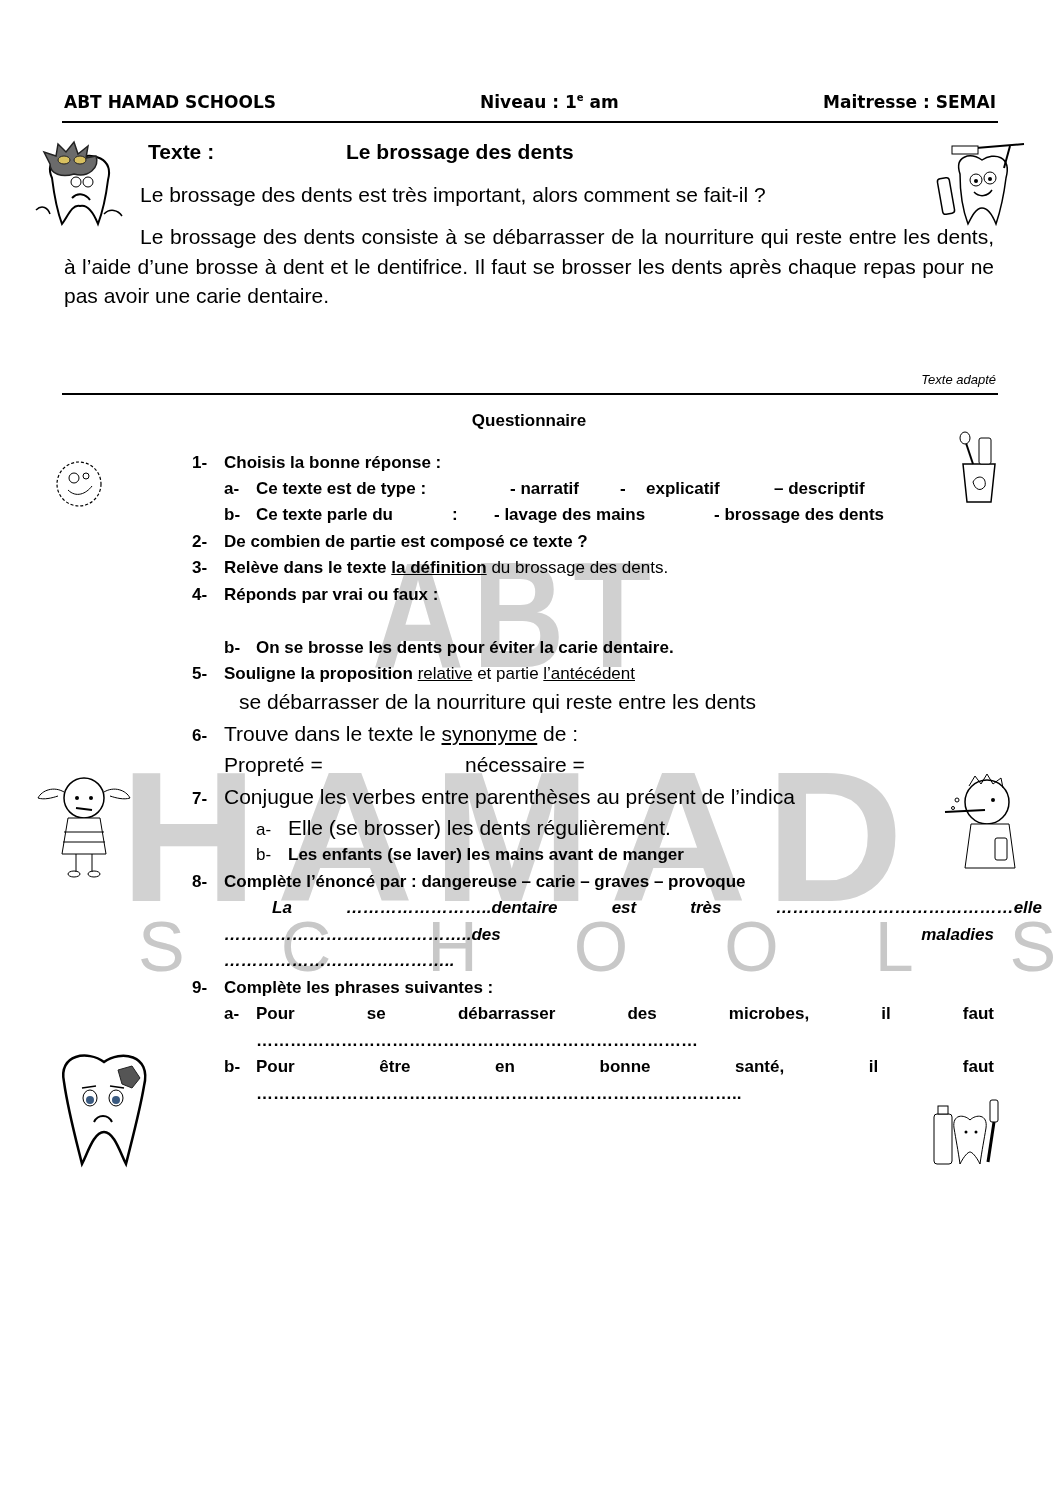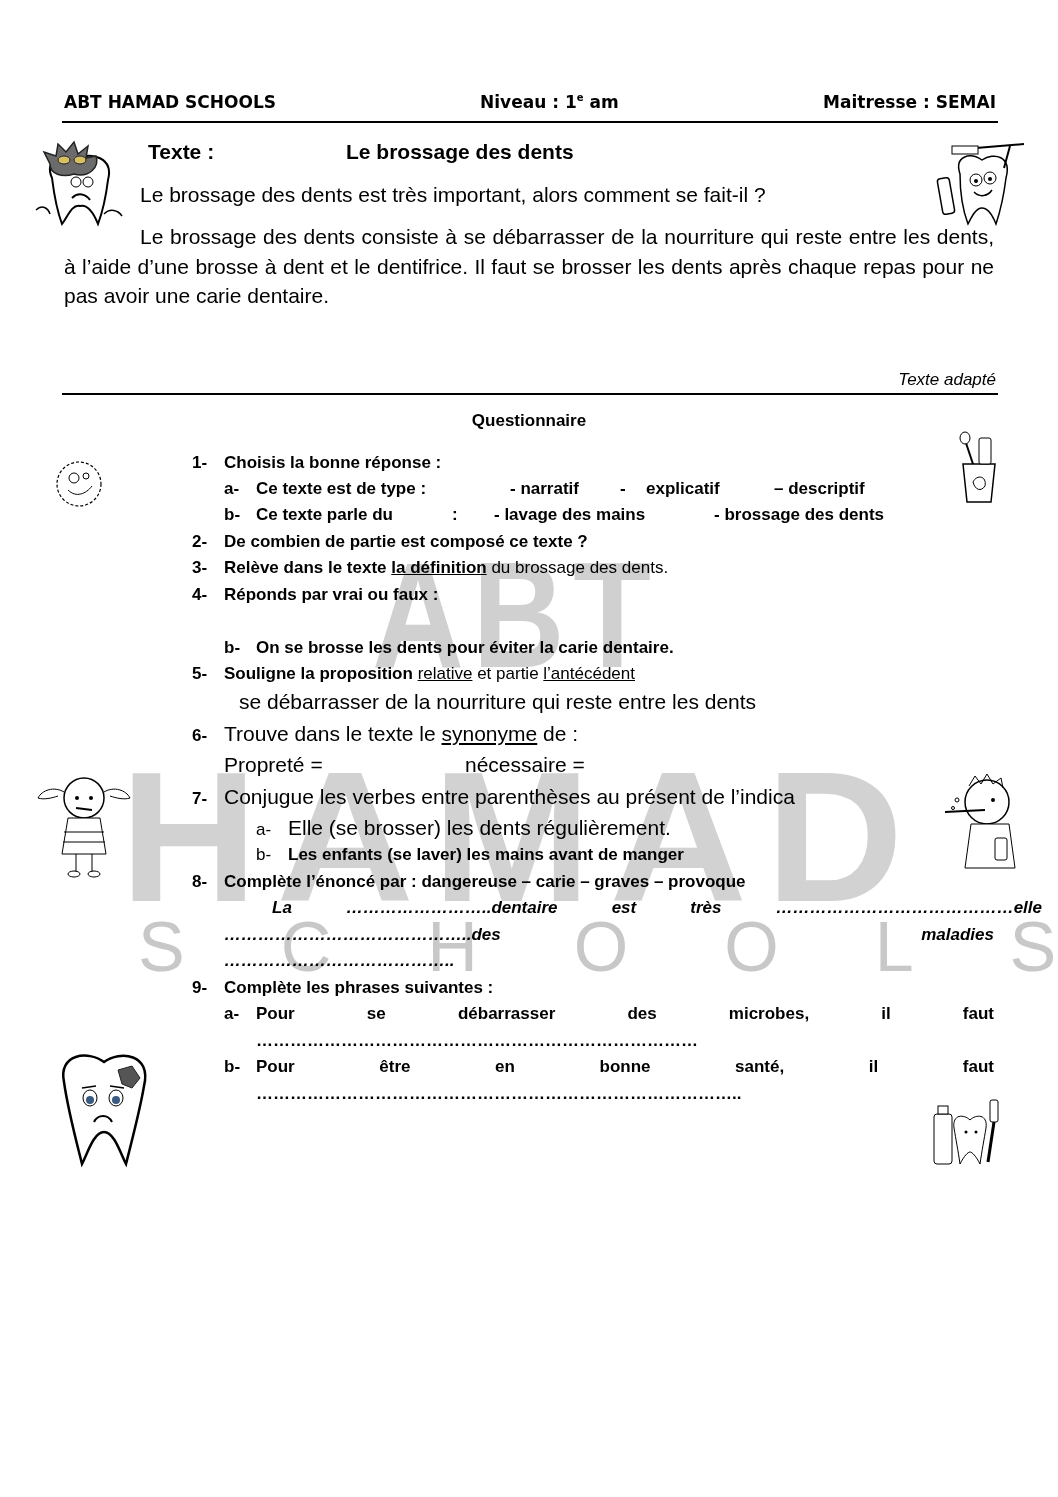--- a/index.html
+++ b/index.html
@@ -140,21 +140,21 @@
     <circle cx="48" cy="34" r="1.5" fill="#000"></circle>
     <rect x="62" y="2" width="8" height="22" rx="2" fill="#fff" stroke="#000"></rect>
     <line x1="66" y1="24" x2="60" y2="64" stroke="#000" stroke-width="3"></line>
   </svg>
 
   <div class="t-title" style="left:148px;">Texte :</div>
   <div class="t-title" style="left:346px;">Le brossage des dents</div>
 
   <div class="para" style="left:140px; top:180px; width:760px;">Le brossage des dents est très important, alors comment se fait-il ?</div>
   <div class="para justify" style="left:64px; top:222px; width:930px; text-indent:76px;">Le brossage des dents consiste à se débarrasser de la nourriture qui reste entre les dents, à l’aide d’une brosse à dent et le dentifrice. Il faut se brosser les dents après chaque repas pour ne pas avoir une carie dentaire.</div>
-  <div class="para it" style="right:62px; top:365px; font-size:17px;">Texte adapté</div>
+  <div class="para it" style="right:62px; top:365px; font-size:13px;">Texte adapté</div>
 
   <div class="hr" style="left:62px; top:393px; width:936px;"></div>
 
   <div class="q-title">Questionnaire</div>
 
   <div class="q" style="left:192px; top:453px;">
     <span class="num">1-</span><span>Choisis la bonne réponse :</span>
   </div>
   <div class="q" style="left:224px; top:479px;">
     <span class="num">a-</span><span>Ce texte est de type :</span>

